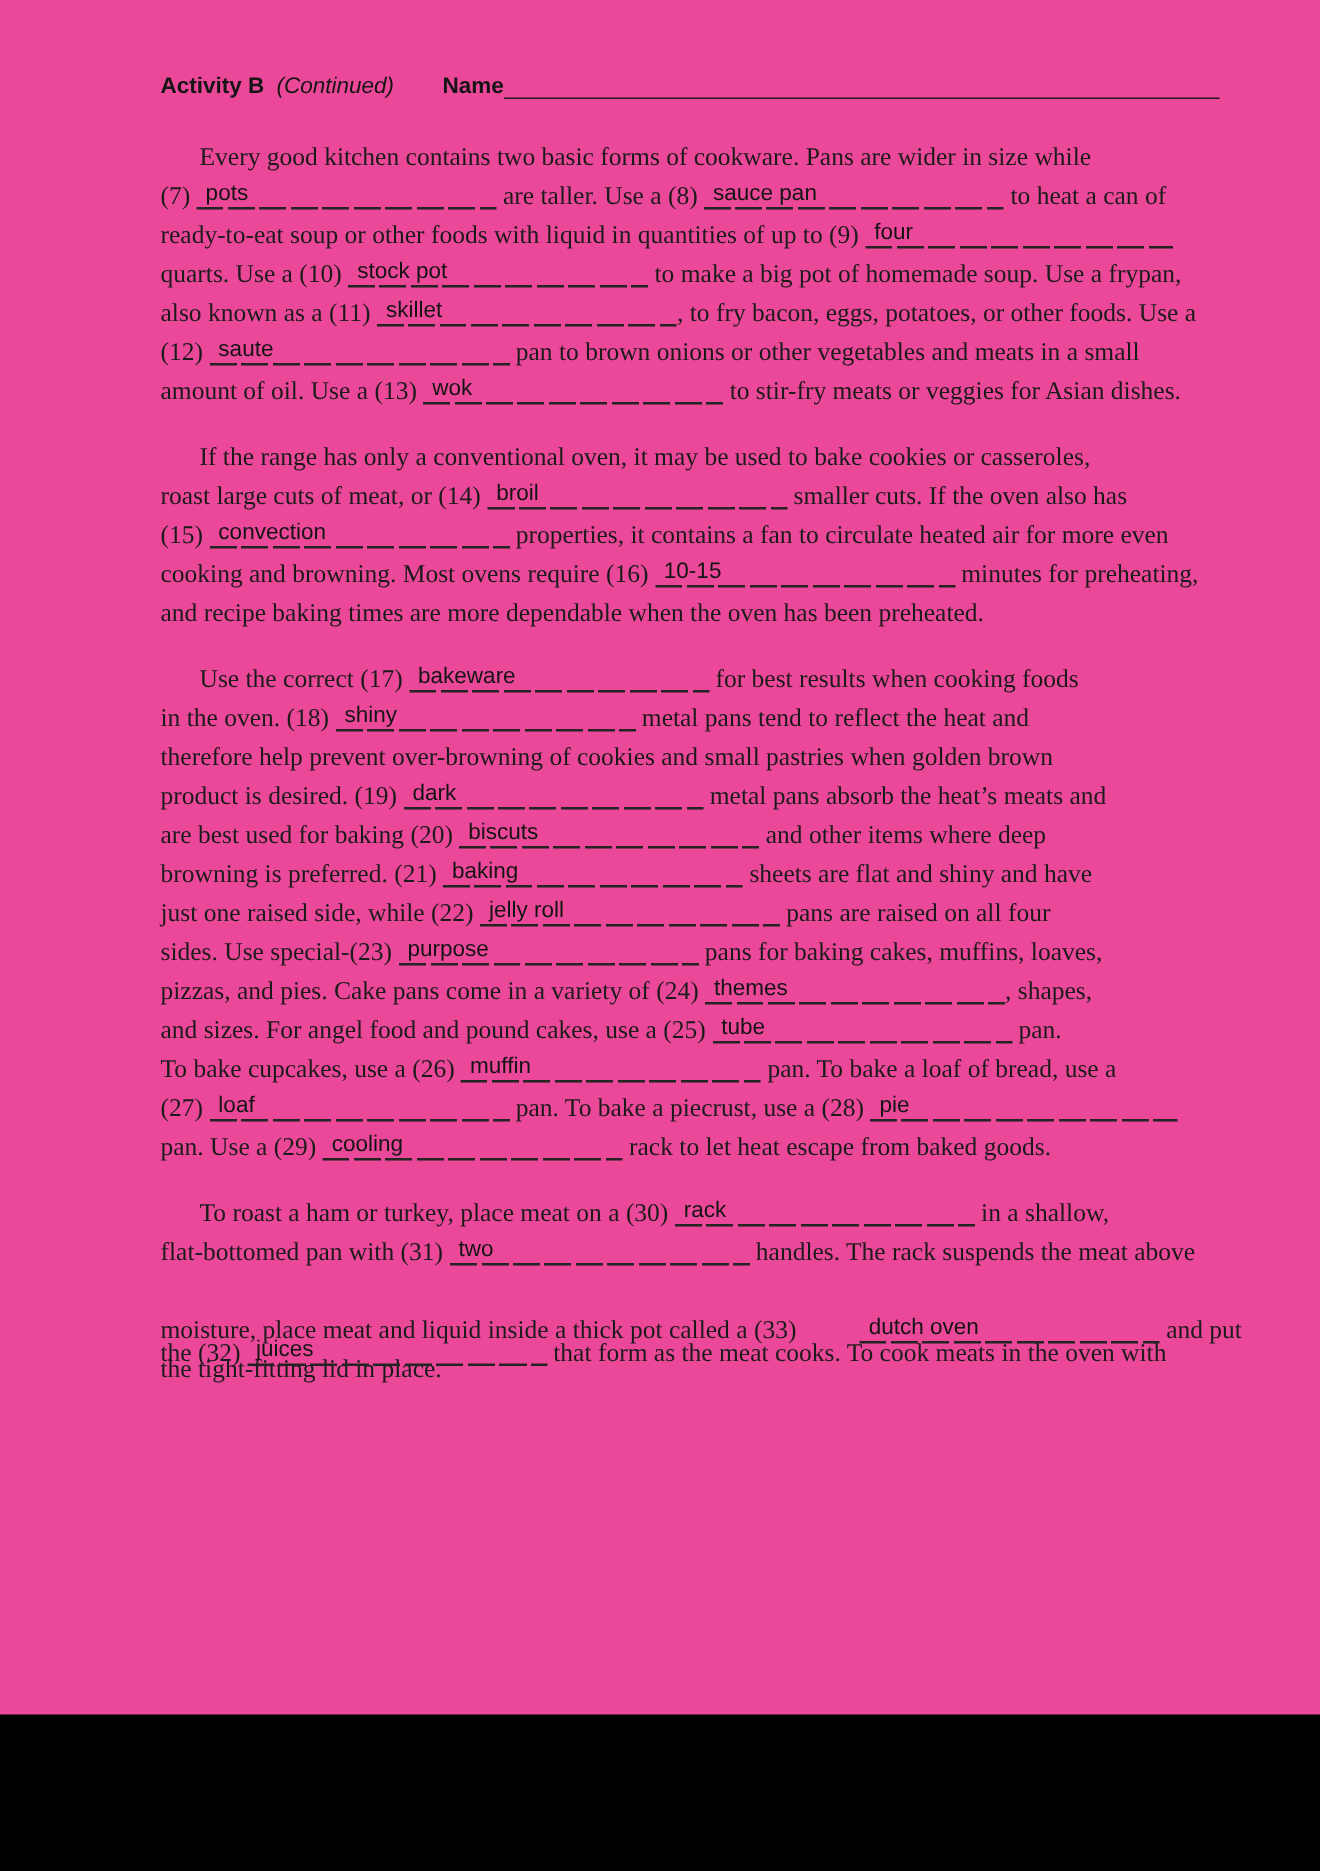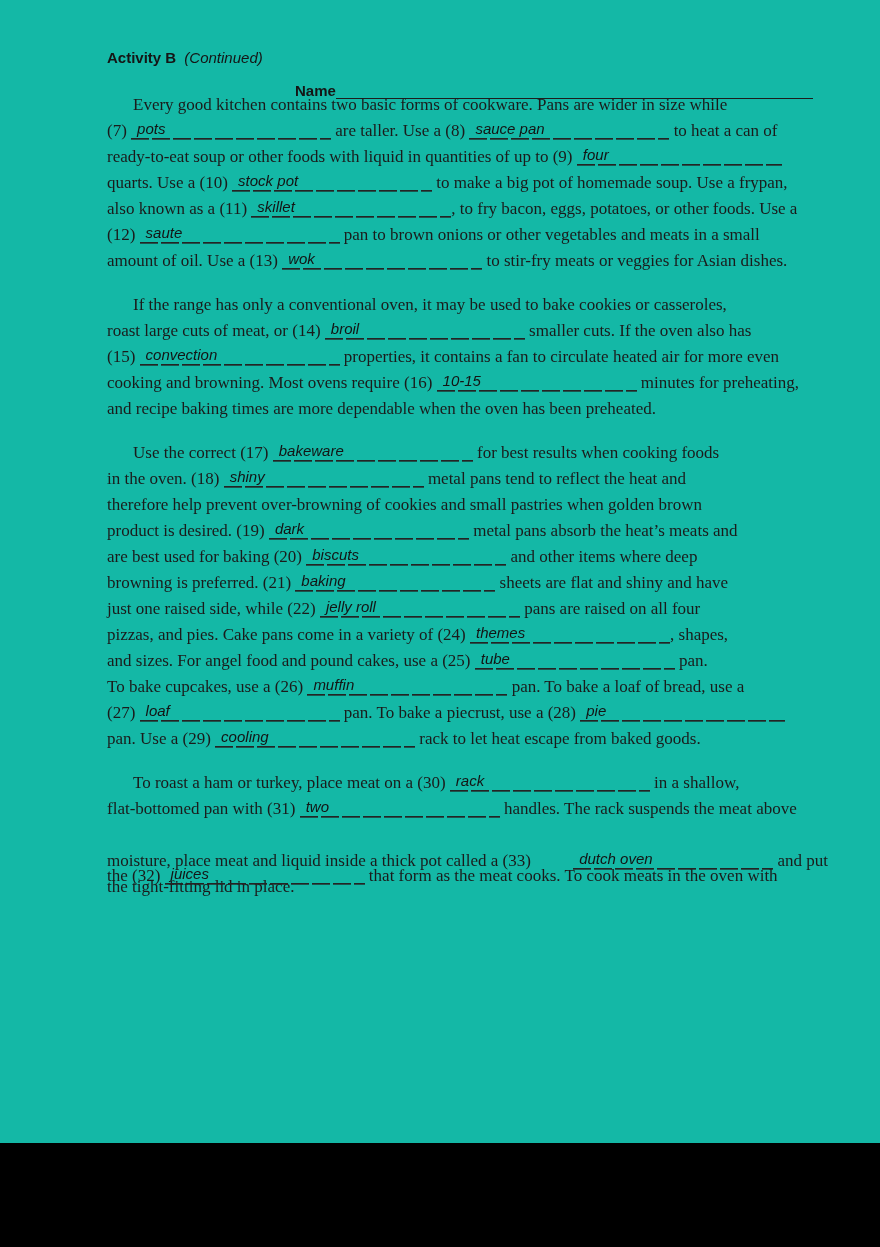--- a/index.html
+++ b/index.html
@@ -1,43 +1,42 @@
 <!DOCTYPE html>
 <html><head>
 <meta charset="utf-8">
 <style>
   html,body { margin:0; padding:0; background:#ffffff; }
   .page {
-    position:relative; width:880px; height:1247px; background:#14b8a6;
+    position:relative; width:880px; height:1247px; background:#ec4899;
     overflow:hidden; font-family:"Liberation Serif", serif; color:#1b1b1b;
   }
   
   .hdr {
     position:absolute; left:107px; top:49px; width:706px; height:19px;
     font-family:"Liberation Sans", sans-serif; font-size:15px; color:#151515;
   }
   .hdr-activity { position:absolute; left:0; top:0; white-space:nowrap; }
   .hdr-activity .b { font-weight:700; }
   .hdr-activity .i { font-style:italic; font-weight:400; margin-left:4px; }
   .hdr-name {
     position:absolute; left:188px; top:0; right:0;
-    display:flex; align-items:flex-start;margin-top:33px;
+    display:flex; align-items:flex-start;
   }
   .hdr-name .b { font-weight:700; line-height:17px; }
   .name-line { flex:1; height:16px; border-bottom:1.7px solid #1d1d1d; }
   
   .doc { position:absolute; left:107px; top:92px; width:713px; font-size:17px; line-height:26px; }
   .para { margin:0 0 18px 0; }
   .line { white-space:nowrap; height:26px; }
   .line.ind { padding-left:26px; }
   
   .blank {
     display:inline-block; position:relative; height:20px; vertical-align:-4px;
     background:repeating-linear-gradient(to right,#242424 0 18px, rgba(0,0,0,0) 18px 21px) left bottom / 100% 1.7px no-repeat;
-    font-style:italic;
   }
   .ans {
     position:absolute; left:6px; bottom:4px; line-height:1; white-space:nowrap;
     font-family:"Liberation Sans", sans-serif; font-size:15px; color:#141414;
   }
   
   .black-bar { position:absolute; left:0; top:1143px; width:880px; height:104px; background:#000000; }
 </style>
 </head>
 <body>
@@ -73,20 +72,21 @@
         <div class="line"><span class="seg">and recipe baking times are more dependable when the oven has been preheated.</span></div>
       </div>
       <div class="para">
         <div class="line ind"><span class="seg">Use the correct </span><span class="num">(17)&nbsp;</span><span class="blank" style="width: 200px;"><span class="ans">bakeware</span></span><span class="seg"> for best results when cooking foods</span></div>
         <div class="line"><span class="seg">in the oven. </span><span class="num">(18)&nbsp;</span><span class="blank" style="width: 200px;"><span class="ans">shiny</span></span><span class="seg"> metal pans tend to reflect the heat and</span></div>
         <div class="line"><span class="seg">therefore help prevent over-browning of cookies and small pastries when golden brown</span></div>
         <div class="line"><span class="seg">product is desired. </span><span class="num">(19)&nbsp;</span><span class="blank" style="width: 200px;"><span class="ans">dark</span></span><span class="seg"> metal pans absorb the heat’s meats and</span></div>
         <div class="line"><span class="seg">are best used for baking </span><span class="num">(20)&nbsp;</span><span class="blank" style="width: 200px;"><span class="ans">biscuts</span></span><span class="seg"> and other items where deep</span></div>
         <div class="line"><span class="seg">browning is preferred. </span><span class="num">(21)&nbsp;</span><span class="blank" style="width: 200px;"><span class="ans">baking</span></span><span class="seg"> sheets are flat and shiny and have</span></div>
         <div class="line"><span class="seg">just one raised side, while </span><span class="num">(22)&nbsp;</span><span class="blank" style="width: 200px;"><span class="ans">jelly roll</span></span><span class="seg"> pans are raised on all four</span></div>
+        <div class="line"><span class="seg">sides. Use special-</span><span class="num">(23)&nbsp;</span><span class="blank" style="width: 200px;"><span class="ans">purpose</span></span><span class="seg"> pans for baking cakes, muffins, loaves,</span></div>
         <div class="line"><span class="seg">pizzas, and pies. Cake pans come in a variety of </span><span class="num">(24)&nbsp;</span><span class="blank" style="width: 200px; text-align: center;"><span class="ans">themes</span></span><span class="seg">, shapes,</span></div>
         <div class="line"><span class="seg">and sizes. For angel food and pound cakes, use a </span><span class="num">(25)&nbsp;</span><span class="blank" style="width: 200px;"><span class="ans">tube</span></span><span class="seg"> pan.</span></div>
         <div class="line"><span class="seg">To bake cupcakes, use a </span><span class="num">(26)&nbsp;</span><span class="blank" style="width: 200px;"><span class="ans">muffin</span></span><span class="seg"> pan. To bake a loaf of bread, use a</span></div>
         <div class="line"><span class="num">(27)&nbsp;</span><span class="blank" style="width: 200px;"><span class="ans">loaf</span></span><span class="seg"> pan. To bake a piecrust, use a </span><span class="num">(28)&nbsp;</span><span class="blank" style="width: 205px; text-align: center;"><span class="ans">pie</span></span></div>
         <div class="line"><span class="seg">pan. Use a </span><span class="num">(29)&nbsp;</span><span class="blank" style="width: 200px;"><span class="ans">cooling</span></span><span class="seg"> rack to let heat escape from baked goods.</span></div>
       </div>
       <div class="para">
         <div class="line ind"><span class="seg">To roast a ham or turkey, place meat on a </span><span class="num">(30)&nbsp;</span><span class="blank" style="width: 200px;"><span class="ans">rack</span></span><span class="seg"> in a shallow,</span></div>
         <div class="line"><span class="seg">flat-bottomed pan with </span><span class="num">(31)&nbsp;</span><span class="blank" style="width: 200px;"><span class="ans">two</span></span><span class="seg"> handles. The rack suspends the meat above</span></div>
         <div class="line"><span class="seg">the </span><span class="num">(32)&nbsp;</span><span class="blank" style="width: 200px; margin-top: 43px;"><span class="ans">juices</span></span><span class="seg"> that form as the meat cooks. To cook meats in the oven with</span></div>

